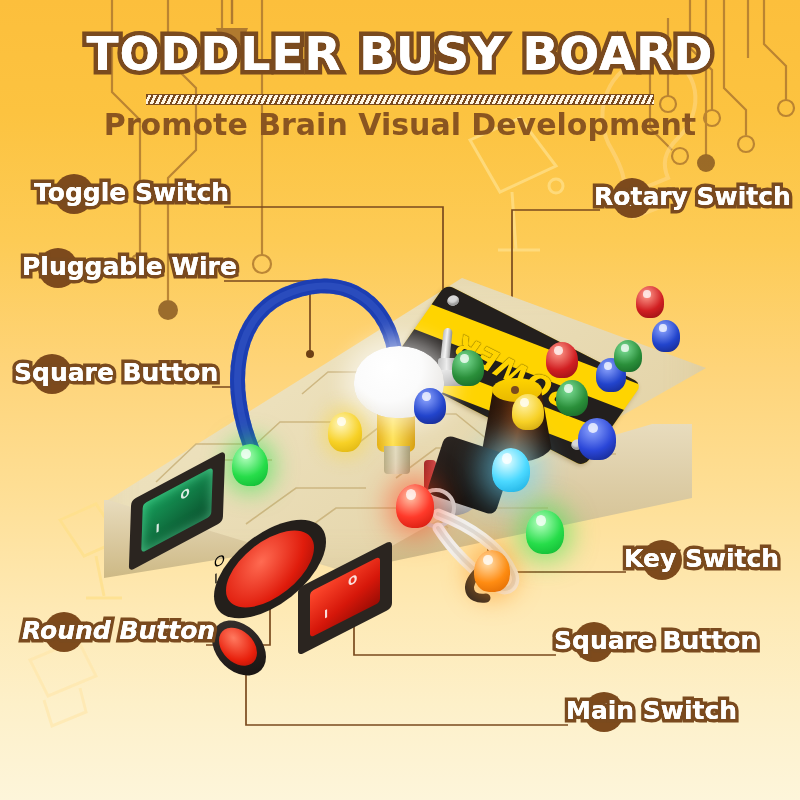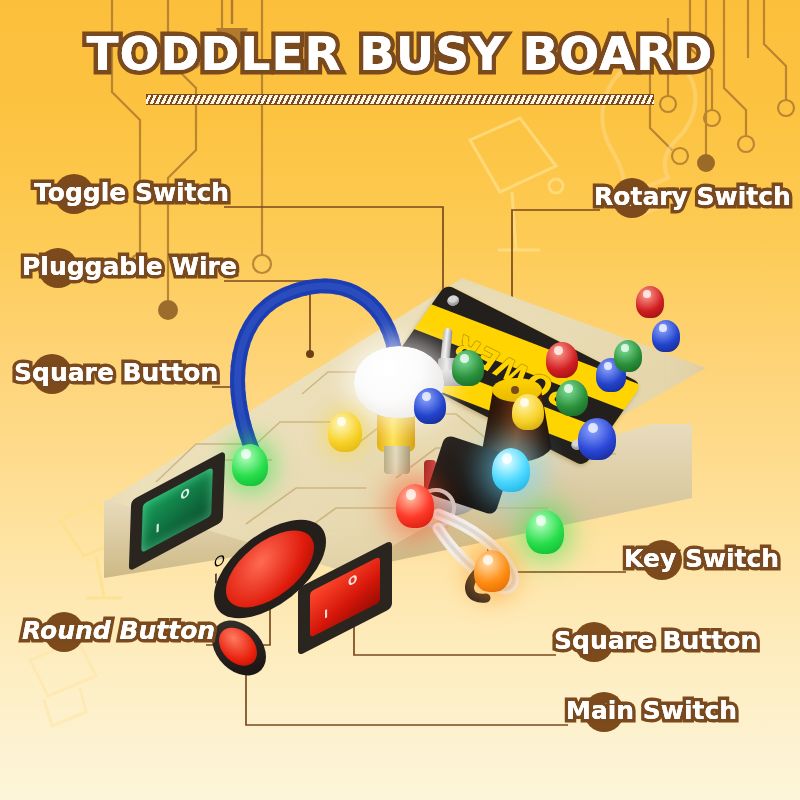--- a/index.html
+++ b/index.html
@@ -174,20 +174,21 @@
     <g stroke="#ffe6a8" stroke-width="3" fill="none" opacity=".6">
       <path d="M30 660 L78 640 L96 676 L48 696 Z"></path>
       <path d="M44 700 L52 726 L86 712 L80 688"></path>
     </g>
   </svg>
 
   <div class="header">
     <div class="title">TODDLER BUSY BOARD</div>
     <div class="title-top">TODDLER BUSY BOARD</div>
     <div class="rule"></div>
+    <div class="subtitle">Promote Brain Visual Development</div>
   </div>
 
   <svg class="deco" viewBox="0 0 800 800">
     <g stroke="#7a4a1e" stroke-width="1.7" fill="none">
 
       <path d="M224 207 L443 207 L443 334"></path>
       <circle cx="443" cy="336" r="4" fill="#6d3f14" stroke="none"></circle>
 
       <path d="M224 281 L310 281 L310 352"></path>
       <circle cx="310" cy="354" r="4" fill="#6d3f14" stroke="none"></circle>

